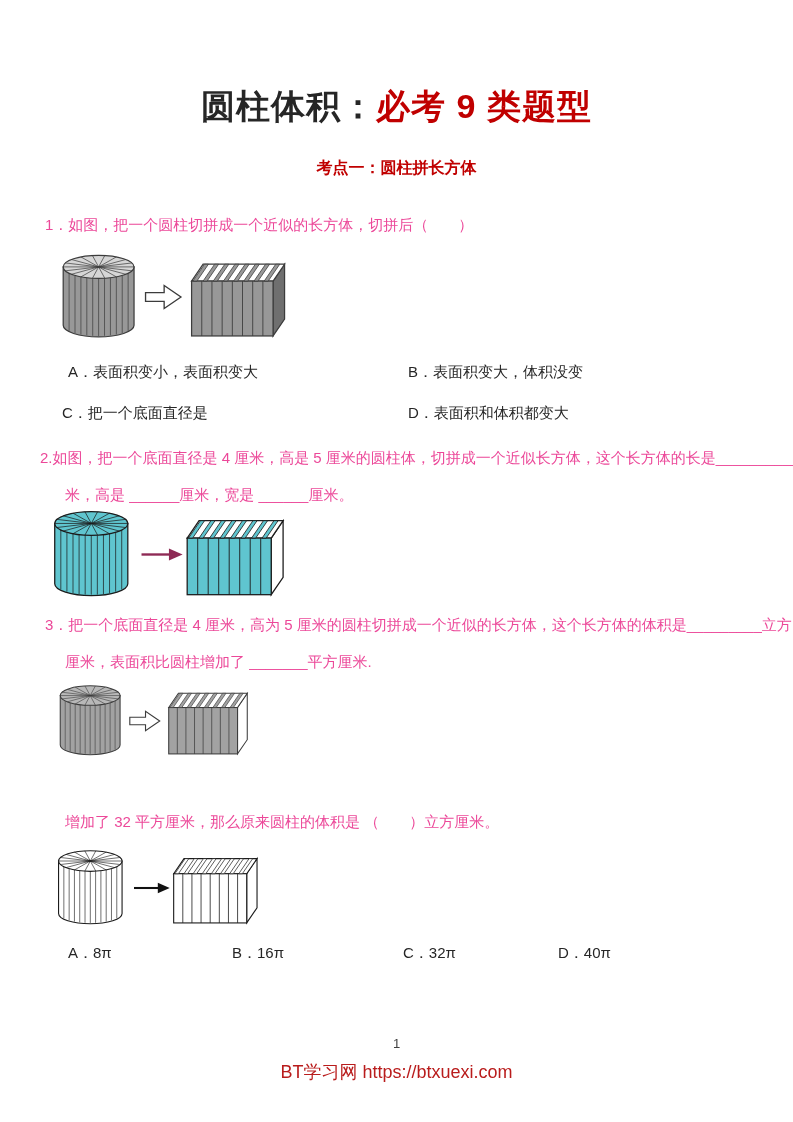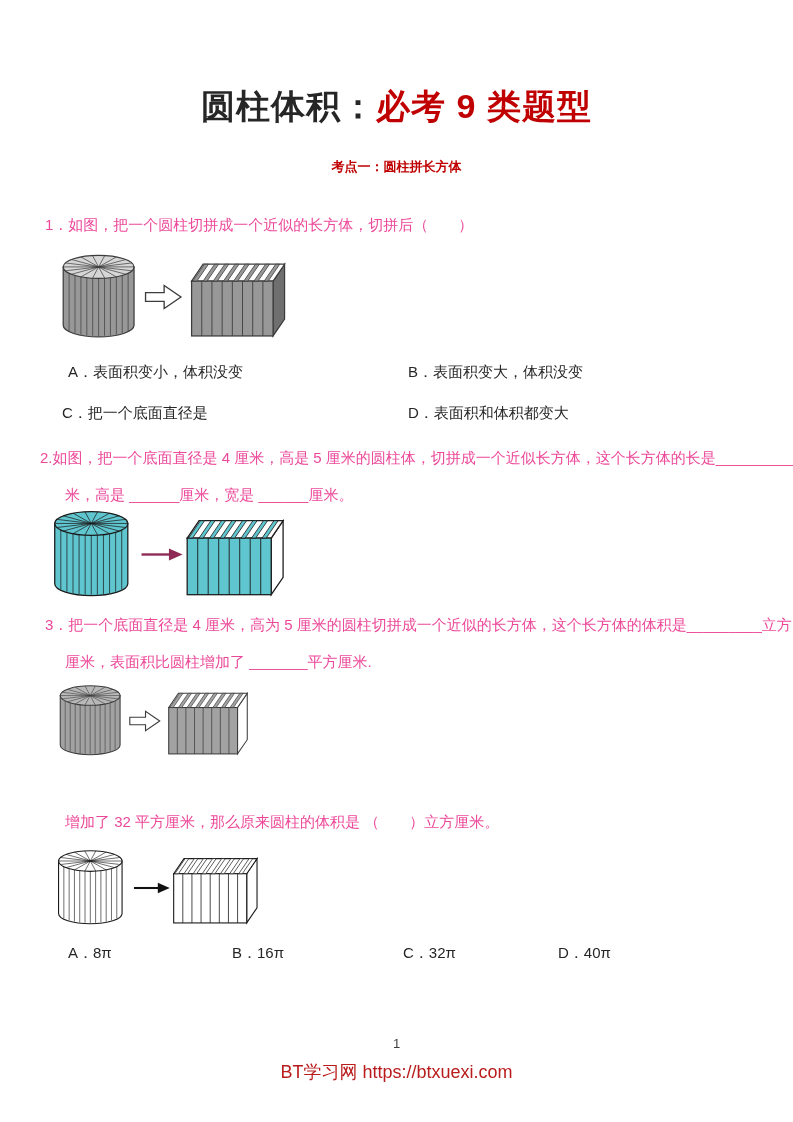--- a/index.html
+++ b/index.html
@@ -9,21 +9,21 @@
     position:relative; width:793px; height:1122px; margin:0 auto;
     background:#ffffff; overflow:hidden; color:#262626;
   }
   .title {
     position:absolute; top:84px; left:0; width:100%;
     text-align:center; font-size:34px; font-weight:bold; letter-spacing:1px;
   }
   .title .t-red { color:#c00000; }
   .subtitle {
     position:absolute; top:158px; left:0; width:100%;
-    text-align:center; font-size:13px; font-weight:bold; color:#c00000;
+    text-align:center; font-size:16px; font-weight:bold; color:#c00000;
   }
   .q-line { position:absolute; font-size:15px; line-height:21px; color:#ec4899; white-space:nowrap; }
   .fig { position:absolute; }
   .opt { position:absolute; font-size:15px; white-space:nowrap; color:#262626; }
   .page-number { position:absolute; top:1036px; left:0; width:100%; text-align:center; font-size:13px; color:#404040; }
   .footer { position:absolute; top:1060px; left:0; width:100%; text-align:center; font-size:18px; color:#b91c1c; }
 </style>
 </head>
 <body>
 
@@ -81,21 +81,21 @@
       <polygon points="188,34 192.5,34 205.5,15 201,15" fill="#989898" stroke="#3c3c3c" stroke-width="0.9"></polygon>
       <line x1="198" y1="34" x2="198" y2="96" stroke="#3c3c3c" stroke-width="1"></line>
       <polygon points="199.5,34 204,34 217,15 212.5,15" fill="#989898" stroke="#3c3c3c" stroke-width="0.9"></polygon>
       <line x1="209.5" y1="34" x2="209.5" y2="96" stroke="#3c3c3c" stroke-width="1"></line>
       <polygon points="211,34 215.5,34 228.5,15 224,15" fill="#989898" stroke="#3c3c3c" stroke-width="0.9"></polygon>
       <line x1="221" y1="34" x2="221" y2="96" stroke="#3c3c3c" stroke-width="1"></line>
       <polygon points="222.5,34 227,34 240,15 235.5,15" fill="#989898" stroke="#3c3c3c" stroke-width="0.9"></polygon>
       <line x1="232.5" y1="34" x2="232.5" y2="96" stroke="#3c3c3c" stroke-width="1"></line>
       <polygon points="234,34 238.5,34 251.5,15 247,15" fill="#989898" stroke="#3c3c3c" stroke-width="0.9"></polygon>
     </svg>
-  <div class="opt" style="top:363px; left:68px;">A．表面积变小，体积没变</div>
+  <div class="opt" style="top:363px; left:68px;">A．表面积变小，表面积变大</div>
   <div class="opt" style="top:363px; left:408px;">B．表面积变大，体积没变</div>
   <div class="opt" style="top:404px; left:62px;">C．把一个底面直径是</div>
   <div class="opt" style="top:404px; left:408px;">D．表面积和体积都变大</div>
 
   <div class="q-line" style="top:447px; left:40px;">2.如图，把一个底面直径是 4 厘米，高是 5 厘米的圆柱体，切拼成一个近似长方体，这个长方体的长是__________厘</div>
   <div class="q-line" style="top:484px; left:65px;">米，高是 ______厘米，宽是 ______厘米。</div>
   <svg class="fig" style="top:507px; left:48px;" width="240" height="95" viewBox="0 0 262 104">
       <path d="M7 18 L7 84 A40 13 0 0 0 87 84 L87 18 Z" fill="#5fc5cf" stroke="#1c1c1c" stroke-width="1.4"></path>
       <line x1="13.666666666666668" y1="25.18602037910337" x2="13.666666666666668" y2="90.18602037910337" stroke="#1c1c1c" stroke-width="0.8"></line>
       <line x1="20.333333333333336" y1="27.68962790249909" x2="20.333333333333336" y2="92.68962790249908" stroke="#1c1c1c" stroke-width="0.8"></line>

